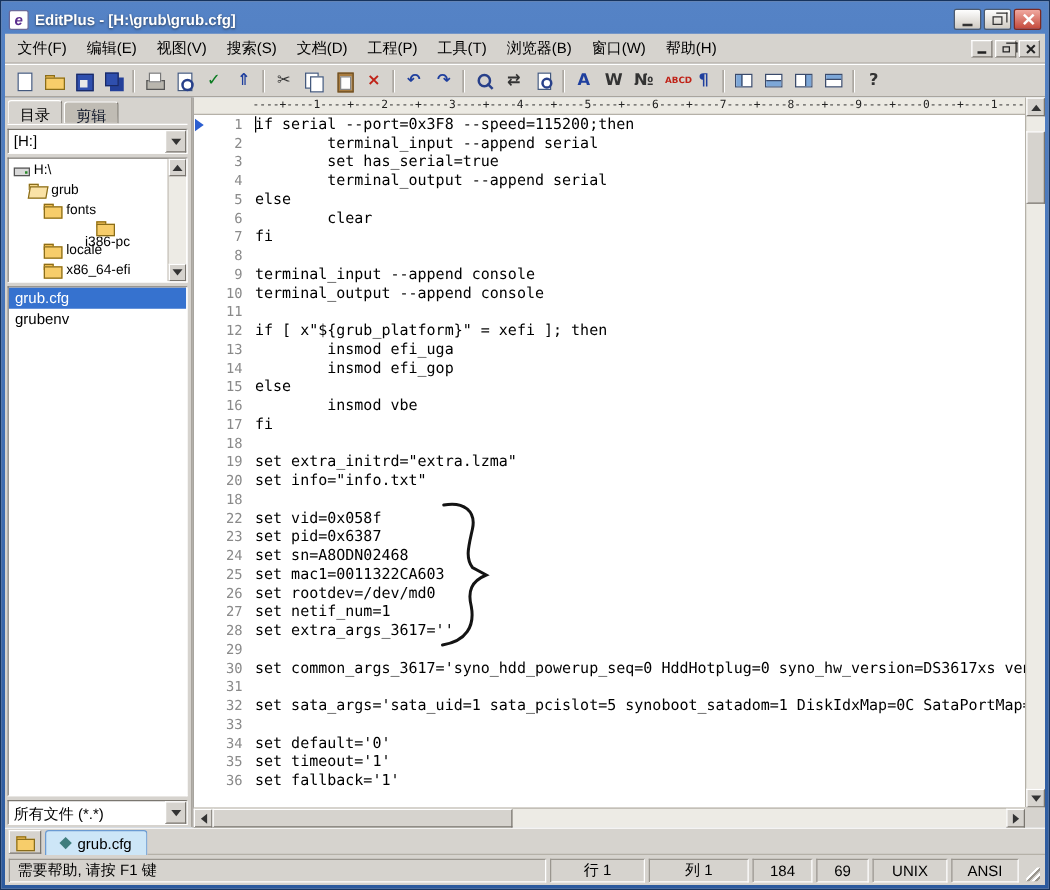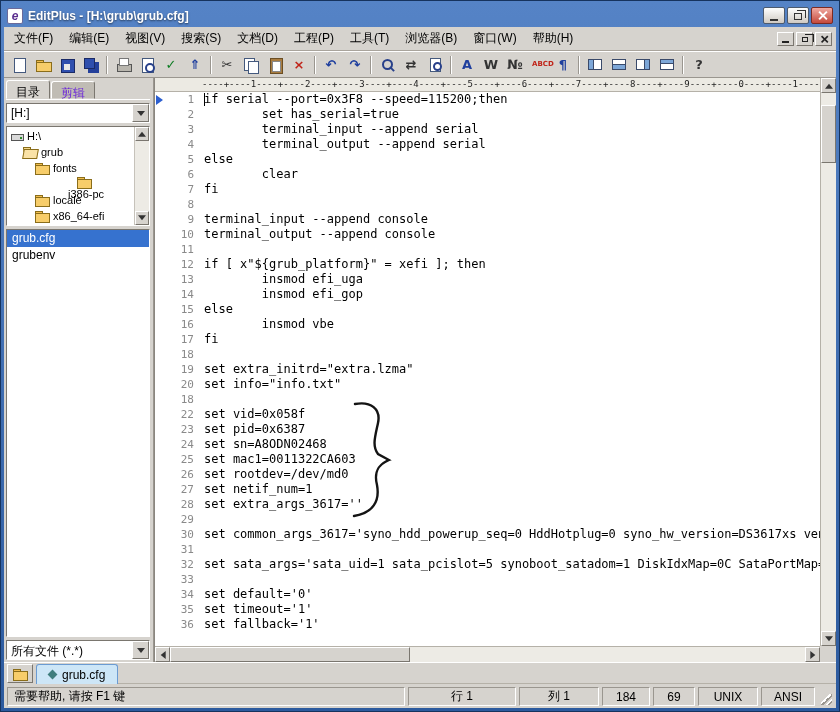--- a/index.html
+++ b/index.html
@@ -78,21 +78,21 @@
   
   .main{flex:1;min-height:0;display:flex;background:#d6d3ce}
 
   
   .sidebar{width:150px;flex:none;display:flex;flex-direction:column;padding:2px 3px 2px 2px;gap:3px;
            border-right:1px solid #9a968f}
   .side-tabs{display:flex;height:20px;flex:none;border-bottom:1px solid #fff}
   .side-tab{padding:3px 9px 2px;border:1px solid;border-color:#fff #7a766f #d6d3ce #fff;background:#c7c3bb;
             border-radius:3px 3px 0 0;margin-right:1px;white-space:nowrap}
   .side-tab.active{background:#d6d3ce;border-bottom-color:#d6d3ce;position:relative;top:0}
-  .side-tab.inactive{background:#c0bcb4;color:#6d28d9;top:1px;position:relative;height:18px}
+  .side-tab.inactive{background:#c0bcb4;color:#0f172a;top:1px;position:relative;height:18px}
   .combo{height:20px;flex:none;display:flex;background:#fff;border:1px solid;border-color:#7a766f #fff #fff #7a766f}
   .combo-text{flex:1;padding:2px 4px;white-space:nowrap;overflow:hidden;font-size:12px}
   .combo-btn{width:17px;background:#d6d3ce;border:1px solid;border-color:#fff #7a766f #7a766f #fff;
              display:flex;align-items:center;justify-content:center}
   .tri-dn{width:0;height:0;border:4px solid transparent;border-top:5px solid #333;margin-top:4px}
   .tree-box{height:100px;flex:none;background:#fff;border:1px solid;border-color:#7a766f #fff #fff #7a766f;
             display:flex;overflow:hidden}
   .tree-list{flex:1;overflow:hidden;padding:1px 0 0 2px}
   .tree-row{display:flex;align-items:center;height:16px;font-size:11px;white-space:nowrap}
   .tree-label{padding-left:3px}
@@ -156,21 +156,21 @@
   .doc-tab{height:20px;display:flex;align-items:center;gap:6px;padding:0 12px;background:#cde6f7;
            border:1px solid #6b9bd2;border-bottom:none;border-radius:3px 3px 0 0;font-size:12px}
   .tab-diamond{width:7px;height:7px;background:#3f7d7d;transform:rotate(45deg);flex:none}
   .tabbar-fill{flex:1;border-bottom:1px solid #b5b1a8;height:1px}
 
   
   .statusbar{height:24px;flex:none;background:#d6d3ce;display:flex;gap:3px;padding:3px 3px 2px}
   .st{border:1px solid;border-color:#9a968f #fff #fff #9a968f;padding:1px 6px;display:flex;
       align-items:center;white-space:nowrap;overflow:hidden}
   .st-help{flex:1}
-  .st-line{width:108px;justify-content:center}
+  .st-line{width:76px;justify-content:center}
   .st-col{width:80px;justify-content:center}
   .st-n1{width:48px;justify-content:center}
   .st-n2{width:42px;justify-content:center}
   .st-eol{width:60px;justify-content:center}
   .st-enc{width:54px;justify-content:center}
   .st-grip{width:15px;border:none;position:relative}
   .st-grip::after{content:"";position:absolute;right:1px;bottom:1px;width:11px;height:11px;
     background:linear-gradient(135deg,transparent 40%,#fff 40%,#fff 50%,#9a968f 50%,#9a968f 60%,
       transparent 60%,transparent 70%,#fff 70%,#fff 80%,#9a968f 80%,#9a968f 90%,transparent 90%)}
 </style>
@@ -411,22 +411,22 @@
               <div class="ln">34</div>
               <div class="ln">35</div>
               <div class="ln">36</div>
             </div>
           <div class="code-view" id="code">
             <span class="caret"></span>
             <svg class="brace" width="72" height="120" viewBox="0 0 72 120">
               <path d="M20 4 C36 1 46 9 43 23 C40 37 37 46 43 54 L54 60 C42 65 39 73 42 85 C45 101 38 113 19 116" fill="none" stroke="#141414" stroke-width="2.4" stroke-linecap="round"></path>
             </svg>
           <div class="cl">if serial --port=0x3F8 --speed=115200;then</div>
+              <div class="cl">        terminal_input --append serial</div>
               <div class="cl">        set has_serial=true</div>
-              <div class="cl">        terminal_input --append serial</div>
               <div class="cl">        terminal_output --append serial</div>
               <div class="cl">else</div>
               <div class="cl">        clear</div>
               <div class="cl">fi</div>
               <div class="cl"></div>
               <div class="cl">terminal_input --append console</div>
               <div class="cl">terminal_output --append console</div>
               <div class="cl"></div>
               <div class="cl">if [ x"${grub_platform}" = xefi ]; then</div>
               <div class="cl">        insmod efi_uga</div>

